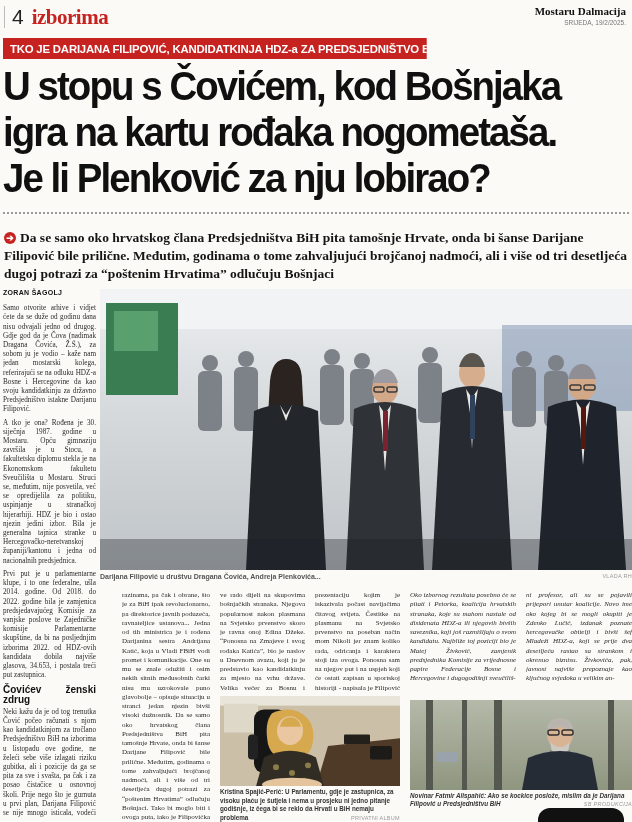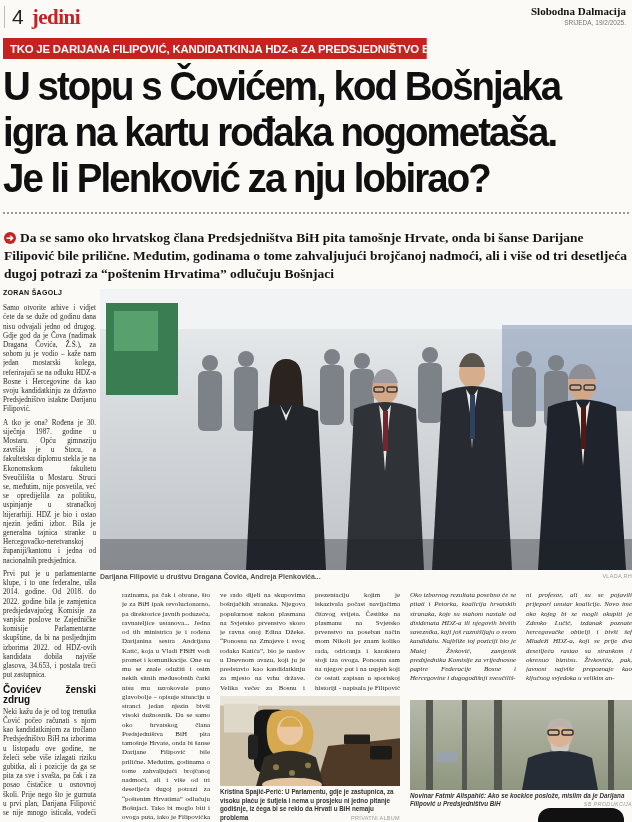--- a/index.html
+++ b/index.html
@@ -88,24 +88,24 @@
   .blob { position:absolute; right:8px; bottom:-8px; width:86px; height:22px; background:#111; border-radius:12px 12px 0 0; }
 </style>
 </head>
 <body>
 
 <div class="page">
 
   <div class="hdr">
     <div class="hdr-left">
       <span class="page-num">4</span>
-      <span class="section-name">jedini</span>
+      <span class="section-name">izborima</span>
     </div>
     <div class="hdr-right">
-      <div class="masthead">Slobodna Dalmacija</div>
+      <div class="masthead">Mostaru Dalmacija</div>
       <div class="pub-date">SRIJEDA, 19/2/2025.</div>
     </div>
   </div>
 
   <div class="kicker">TKO JE DARIJANA FILIPOVIĆ, KANDIDATKINJA HDZ-a ZA PREDSJEDNIŠTVO BiH</div>
 
   <div class="headline">
     <div>U stopu s Čovićem, kod Bošnjaka</div>
     <div>igra na kartu rođaka nogometaša.</div>
     <div>Je li Plenković za nju lobirao?</div>

